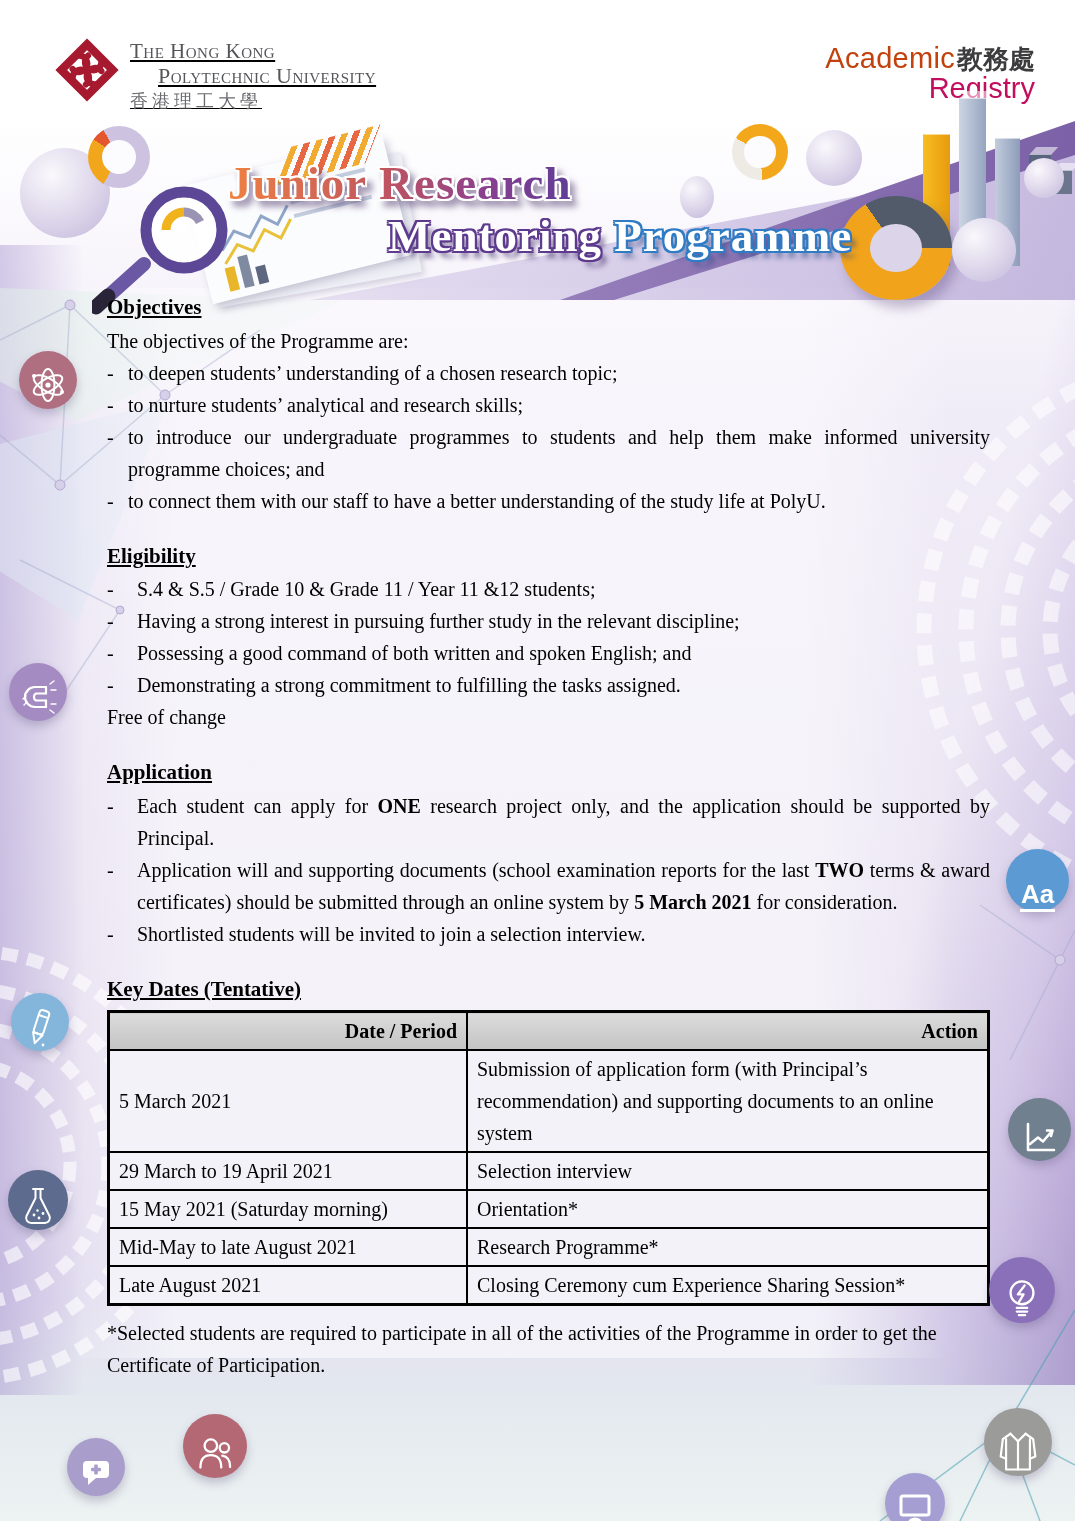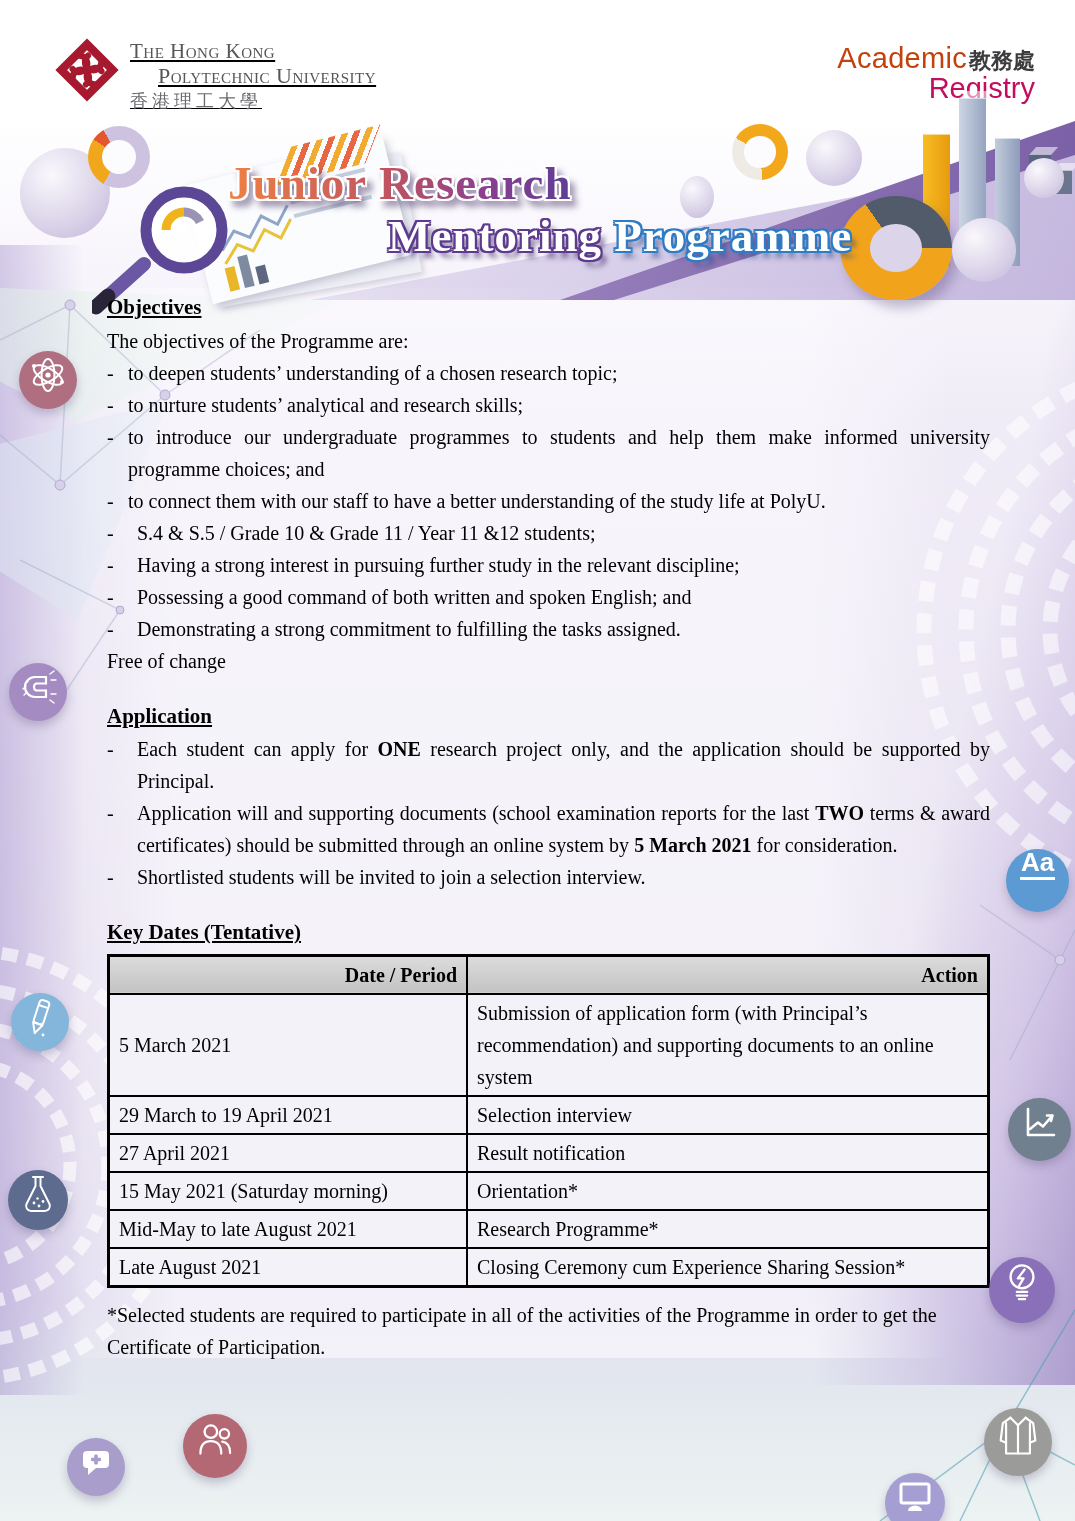--- a/index.html
+++ b/index.html
@@ -36,21 +36,21 @@
   .logo-mark{width:66px;height:68px;}
   .logo-text{margin-left:10px;color:#55565a;line-height:1.12;padding-top:4px;}
   .logo-en{font-variant:small-caps;letter-spacing:.5px;}
   .logo-en1{font-size:21px;}
   .logo-en2{font-size:22px;margin-left:28px;}
   .logo-cn{font-size:18px;letter-spacing:4px;margin-top:3px;color:#6a6b6f;}
   .registry{position:absolute;right:40px;top:44px;text-align:right;
     font-family:"Liberation Sans",sans-serif;line-height:1.02;}
   .reg-row1{display:flex;align-items:baseline;justify-content:flex-end;}
   .reg-academic{color:#c2410c;font-size:29px;letter-spacing:.3px;}
-  .reg-cn{color:#3c3c3e;font-size:22px;font-weight:bold;margin-left:2px;}
+  .reg-cn{color:#3c3c3e;font-size:26px;font-weight:bold;margin-left:2px;}
   .reg-registry{color:#c30d5e;font-size:29px;}
 
   
   .sphere{position:absolute;border-radius:50%;
     background:radial-gradient(circle at 35% 30%,#faf8fc,#d9d2e8 60%,#c2b6da);}
   .sp1{left:20px;top:148px;width:90px;height:90px;}
   .sp2{left:680px;top:176px;width:34px;height:42px;}
   .sp3{left:806px;top:130px;width:56px;height:56px;}
   .sp4{left:952px;top:218px;width:64px;height:64px;}
   .sp5{left:1024px;top:158px;width:40px;height:40px;}
@@ -109,21 +109,21 @@
   .b{font-weight:bold;}
 
   table.kd{border-collapse:collapse;width:883px;margin-top:4px;background:#f3f2f9;
     border:3px solid #000;font-size:20px;}
   table.kd th,table.kd td{border:2px solid #000;padding:2px 9px;text-align:left;vertical-align:middle;font-weight:normal;}
   table.kd th{background:linear-gradient(#dcdcdc,#c3c3c3);font-weight:bold;height:30px;text-align:right;}
   .col-date{width:338px;}
   .footnote{margin-top:11px;}
 
   
-  .icf{position:absolute;border-radius:50%;display:flex;align-items:flex-start;justify-content:center;
+  .icf{position:absolute;border-radius:50%;display:flex;align-items:flex-end;justify-content:center;
     box-shadow:0 5px 10px rgba(80,70,110,.28);}
   .aa-label{font-family:"Liberation Sans",sans-serif;font-weight:bold;color:#fff;font-size:26px;
     border-bottom:3px solid #fff;line-height:1.05;padding:0 1px 1px;}
 </style>
 </head>
 <body>
 
 <div class="page">
 
   <div class="bg-grad"></div>
@@ -258,20 +258,21 @@
       </div>
     <div class="bullet">
         <span class="dash">-</span>
         <span class="btext just">to introduce our undergraduate programmes to students and help them make informed university programme choices; and</span>
       </div>
     <div class="bullet">
         <span class="dash">-</span>
         <span class="btext">to connect them with our staff to have a better understanding of the study life at PolyU.</span>
       </div>
 
+    <div class="sec-h gap">Eligibility</div>
     <div class="bullet">
         <span class="dash w">-</span>
         <span class="btext">S.4 &amp; S.5 / Grade 10 &amp; Grade 11 / Year 11 &amp;12 students;</span>
       </div>
     <div class="bullet">
         <span class="dash w">-</span>
         <span class="btext">Having a strong interest in pursuing further study in the relevant discipline;</span>
       </div>
     <div class="bullet">
         <span class="dash w">-</span>
@@ -307,24 +308,20 @@
         </tr>
       </thead>
       <tbody>
         <tr>
             <td>5 March 2021</td>
             <td>Submission of application form (with Principal’s recommendation) and supporting documents to an online system</td>
           </tr>
         <tr>
             <td>29 March to 19 April 2021</td>
             <td>Selection interview</td>
-          </tr>
-        <tr>
-            <td>27 April 2021</td>
-            <td>Result notification</td>
           </tr>
         <tr>
             <td>15 May 2021 (Saturday morning)</td>
             <td>Orientation*</td>
           </tr>
         <tr>
             <td>Mid-May to late August 2021</td>
             <td>Research Programme*</td>
           </tr>
         <tr>

